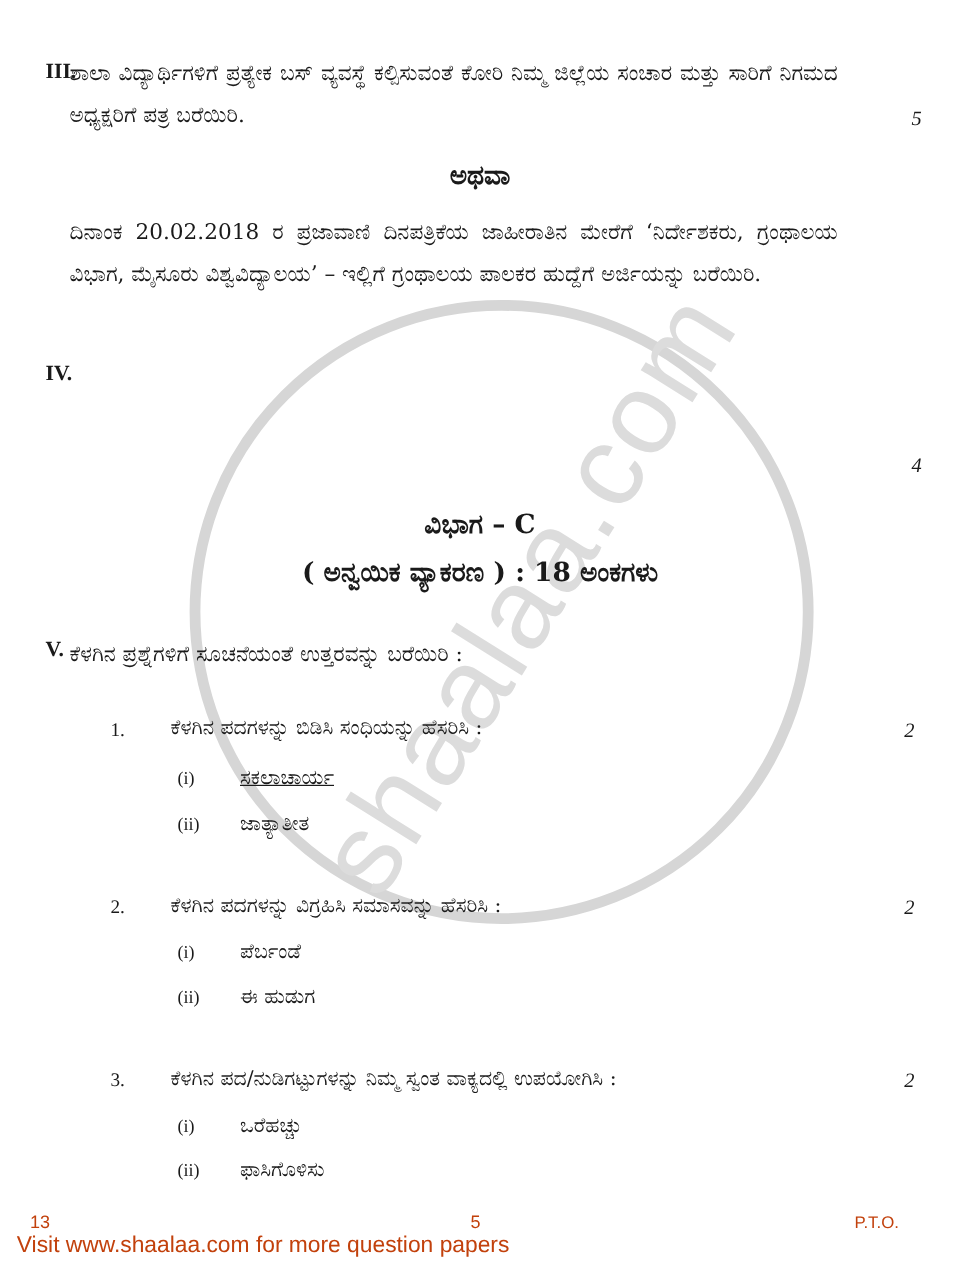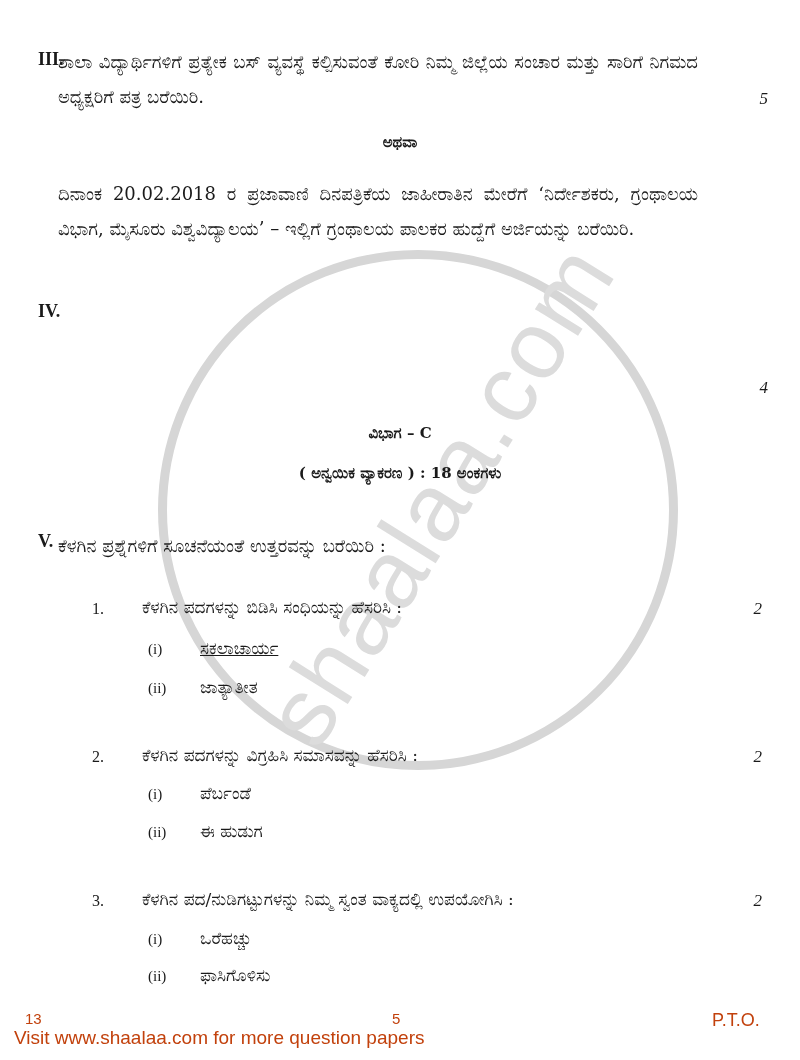--- a/index.html
+++ b/index.html
@@ -31,36 +31,36 @@
   .qtext {
     margin-left: 20px; width: 640px; font-size: 18px; line-height: 35px;
     text-align: justify;
   }
   .marks {
     position: absolute; right: 0; font-style: italic; font-size: 17px;
     font-family: "Liberation Serif", serif;
   }
   .center {
     position: absolute; left: 0; width: 800px; text-align: center;
-    font-weight: bold; font-size: 15px;
+    font-weight: bold; font-size: 22px;
   }
   .sub {
     position: absolute; left: 92px; width: 670px;
   }
   .subnum { position: absolute; left: 0; font-size: 16px; font-family: "Liberation Serif", serif; }
   .subtext { margin-left: 50px; font-size: 17px; }
   .item { position: absolute; left: 148px; font-size: 17px; }
   .roman { display: inline-block; width: 52px; font-family: "Liberation Serif", serif; font-size: 15px; }
   .footer {
     position: absolute; top: 1010px; left: 0; width: 800px; height: 50px;
     font-family: "Liberation Sans", "DejaVu Sans", sans-serif; font-size: 17px; color: #c2410c;
   }
   .f-code { position: absolute; left: 25px; top: 0; font-size: 15px; }
   .f-page { position: absolute; left: 392px; top: 0; font-size: 15px; }
-  .f-pto { position: absolute; left: 712px; top: 0; font-size: 18px; text-align: center; }
+  .f-pto { position: absolute; left: 712px; top: 0; font-size: 14px; text-align: center; }
   .f-visit { position: absolute; left: 14px; top: 17px; font-size: 19px; }
 </style>
 </head>
 <body>
 
 <div class="watermark"></div>
 <div class="watermark-text">shaalaa.com</div>
 
 <div class="content">
 

